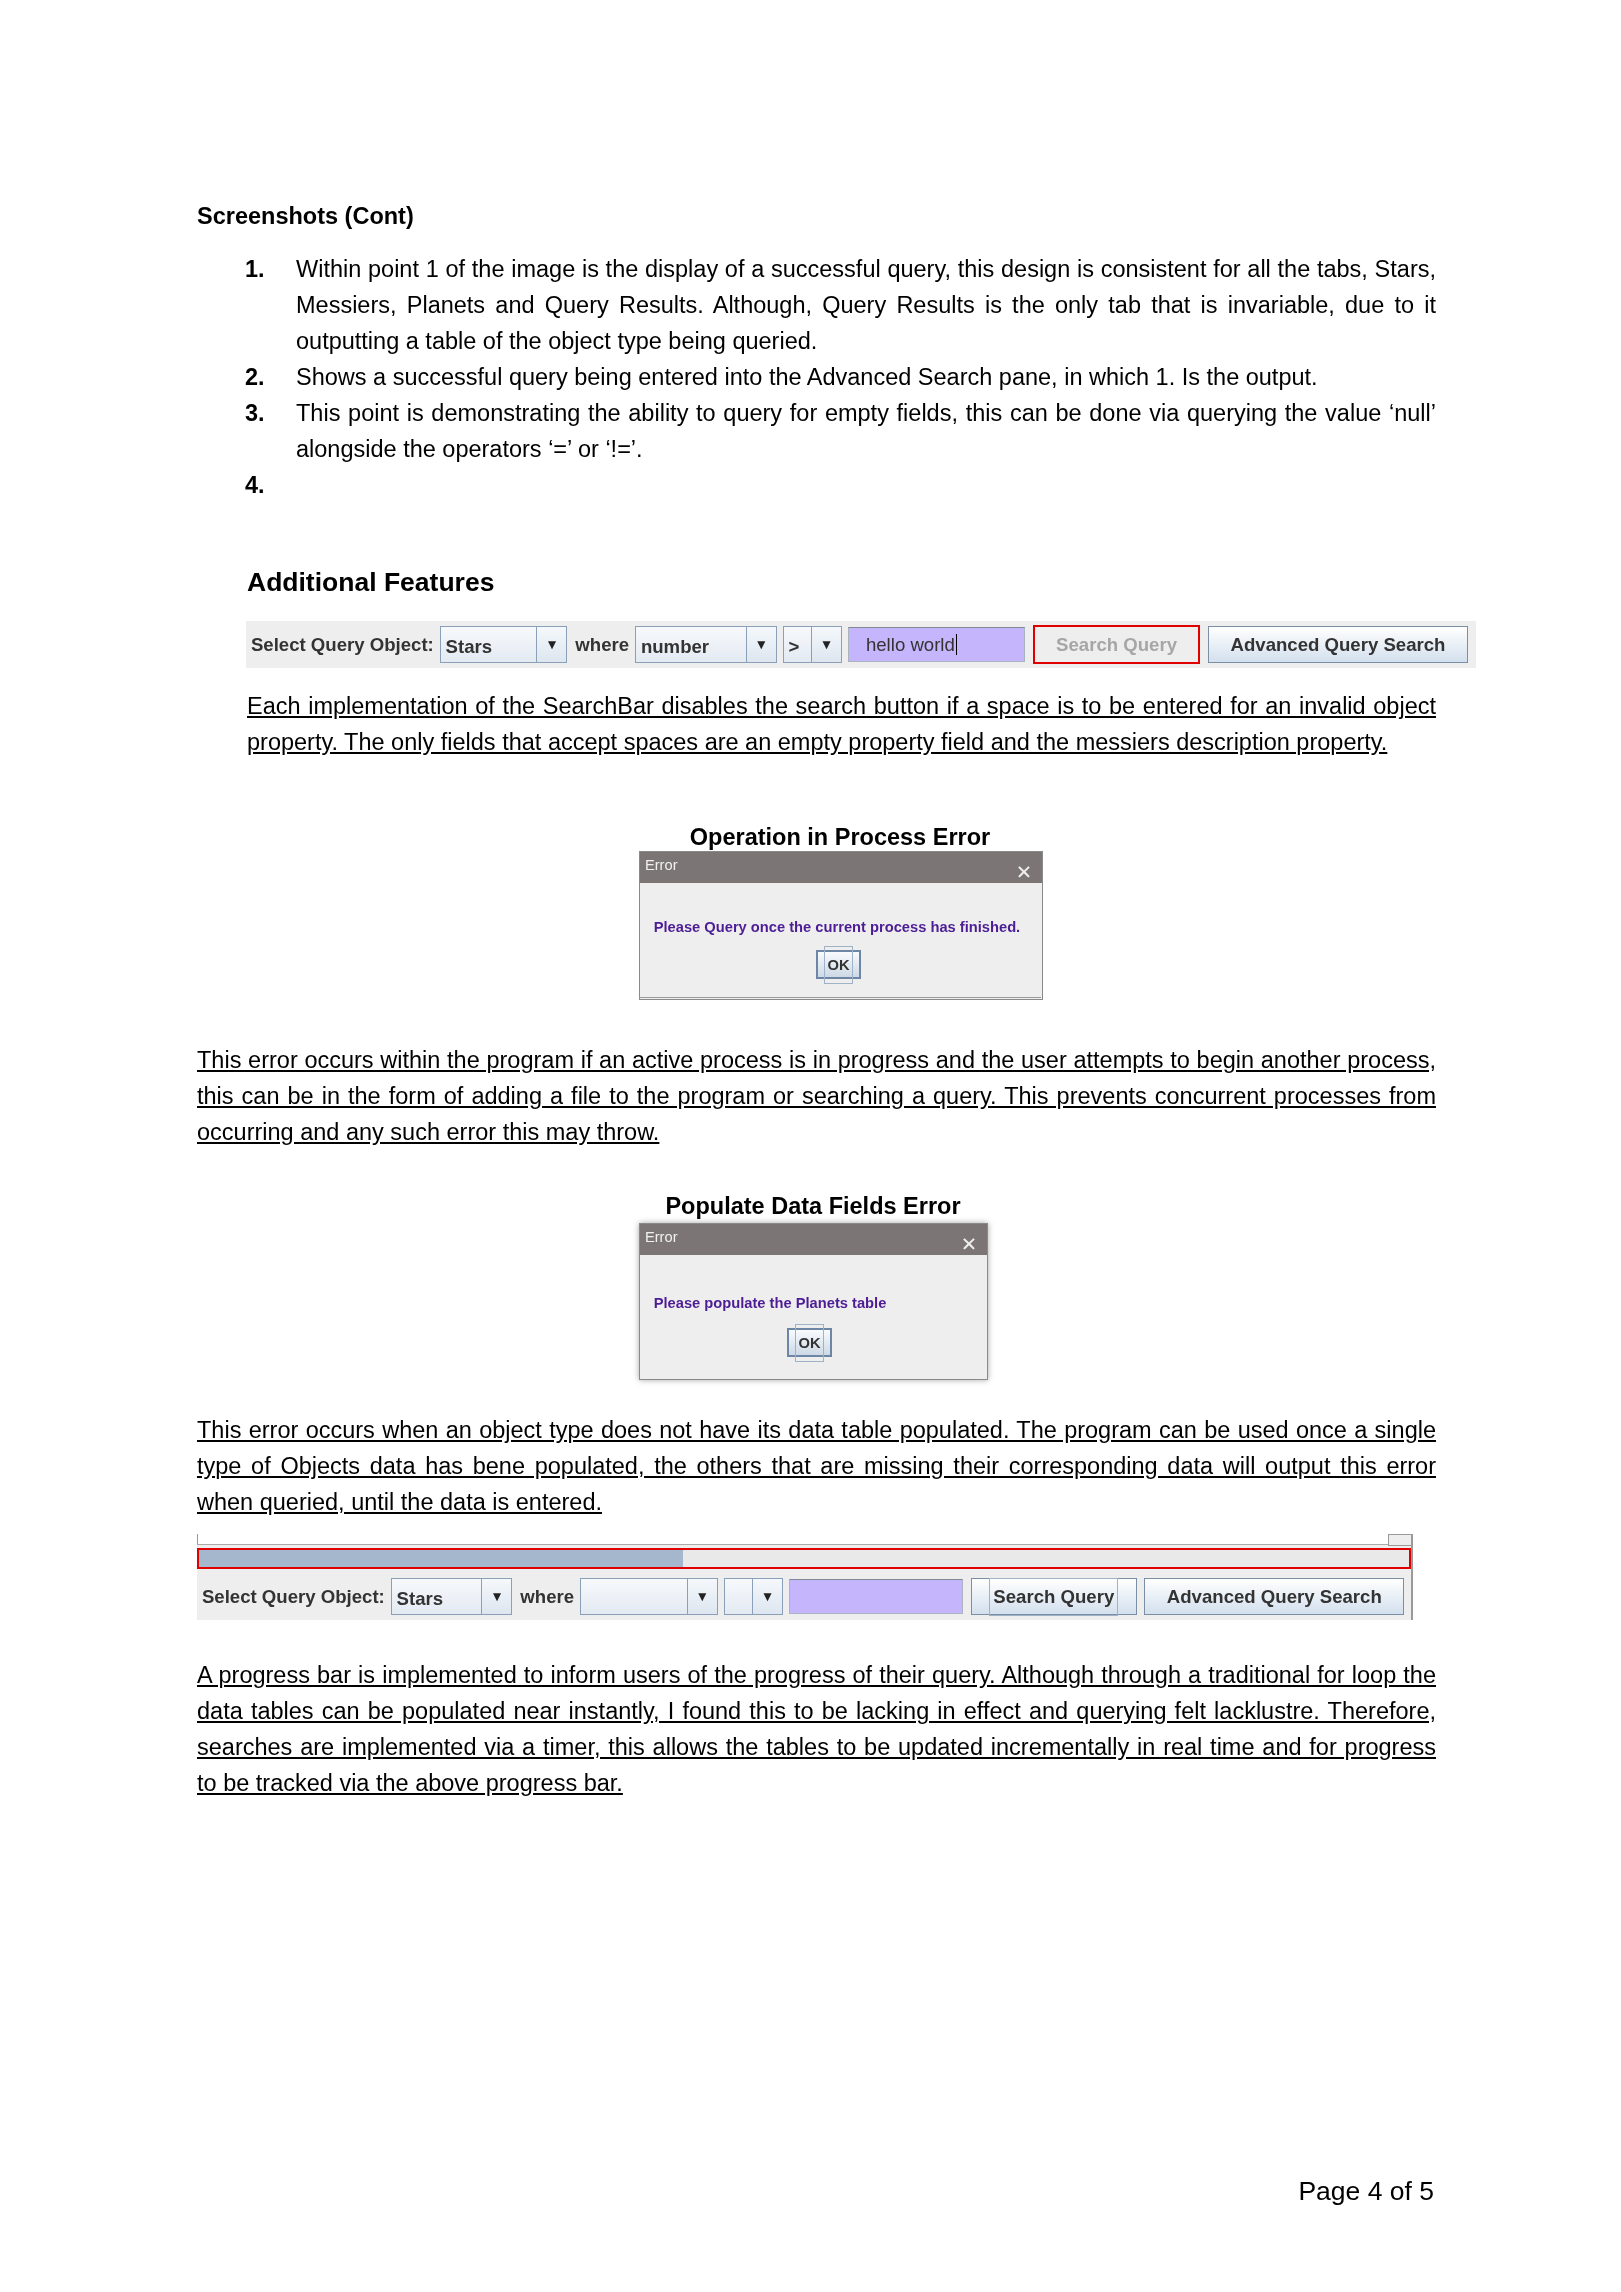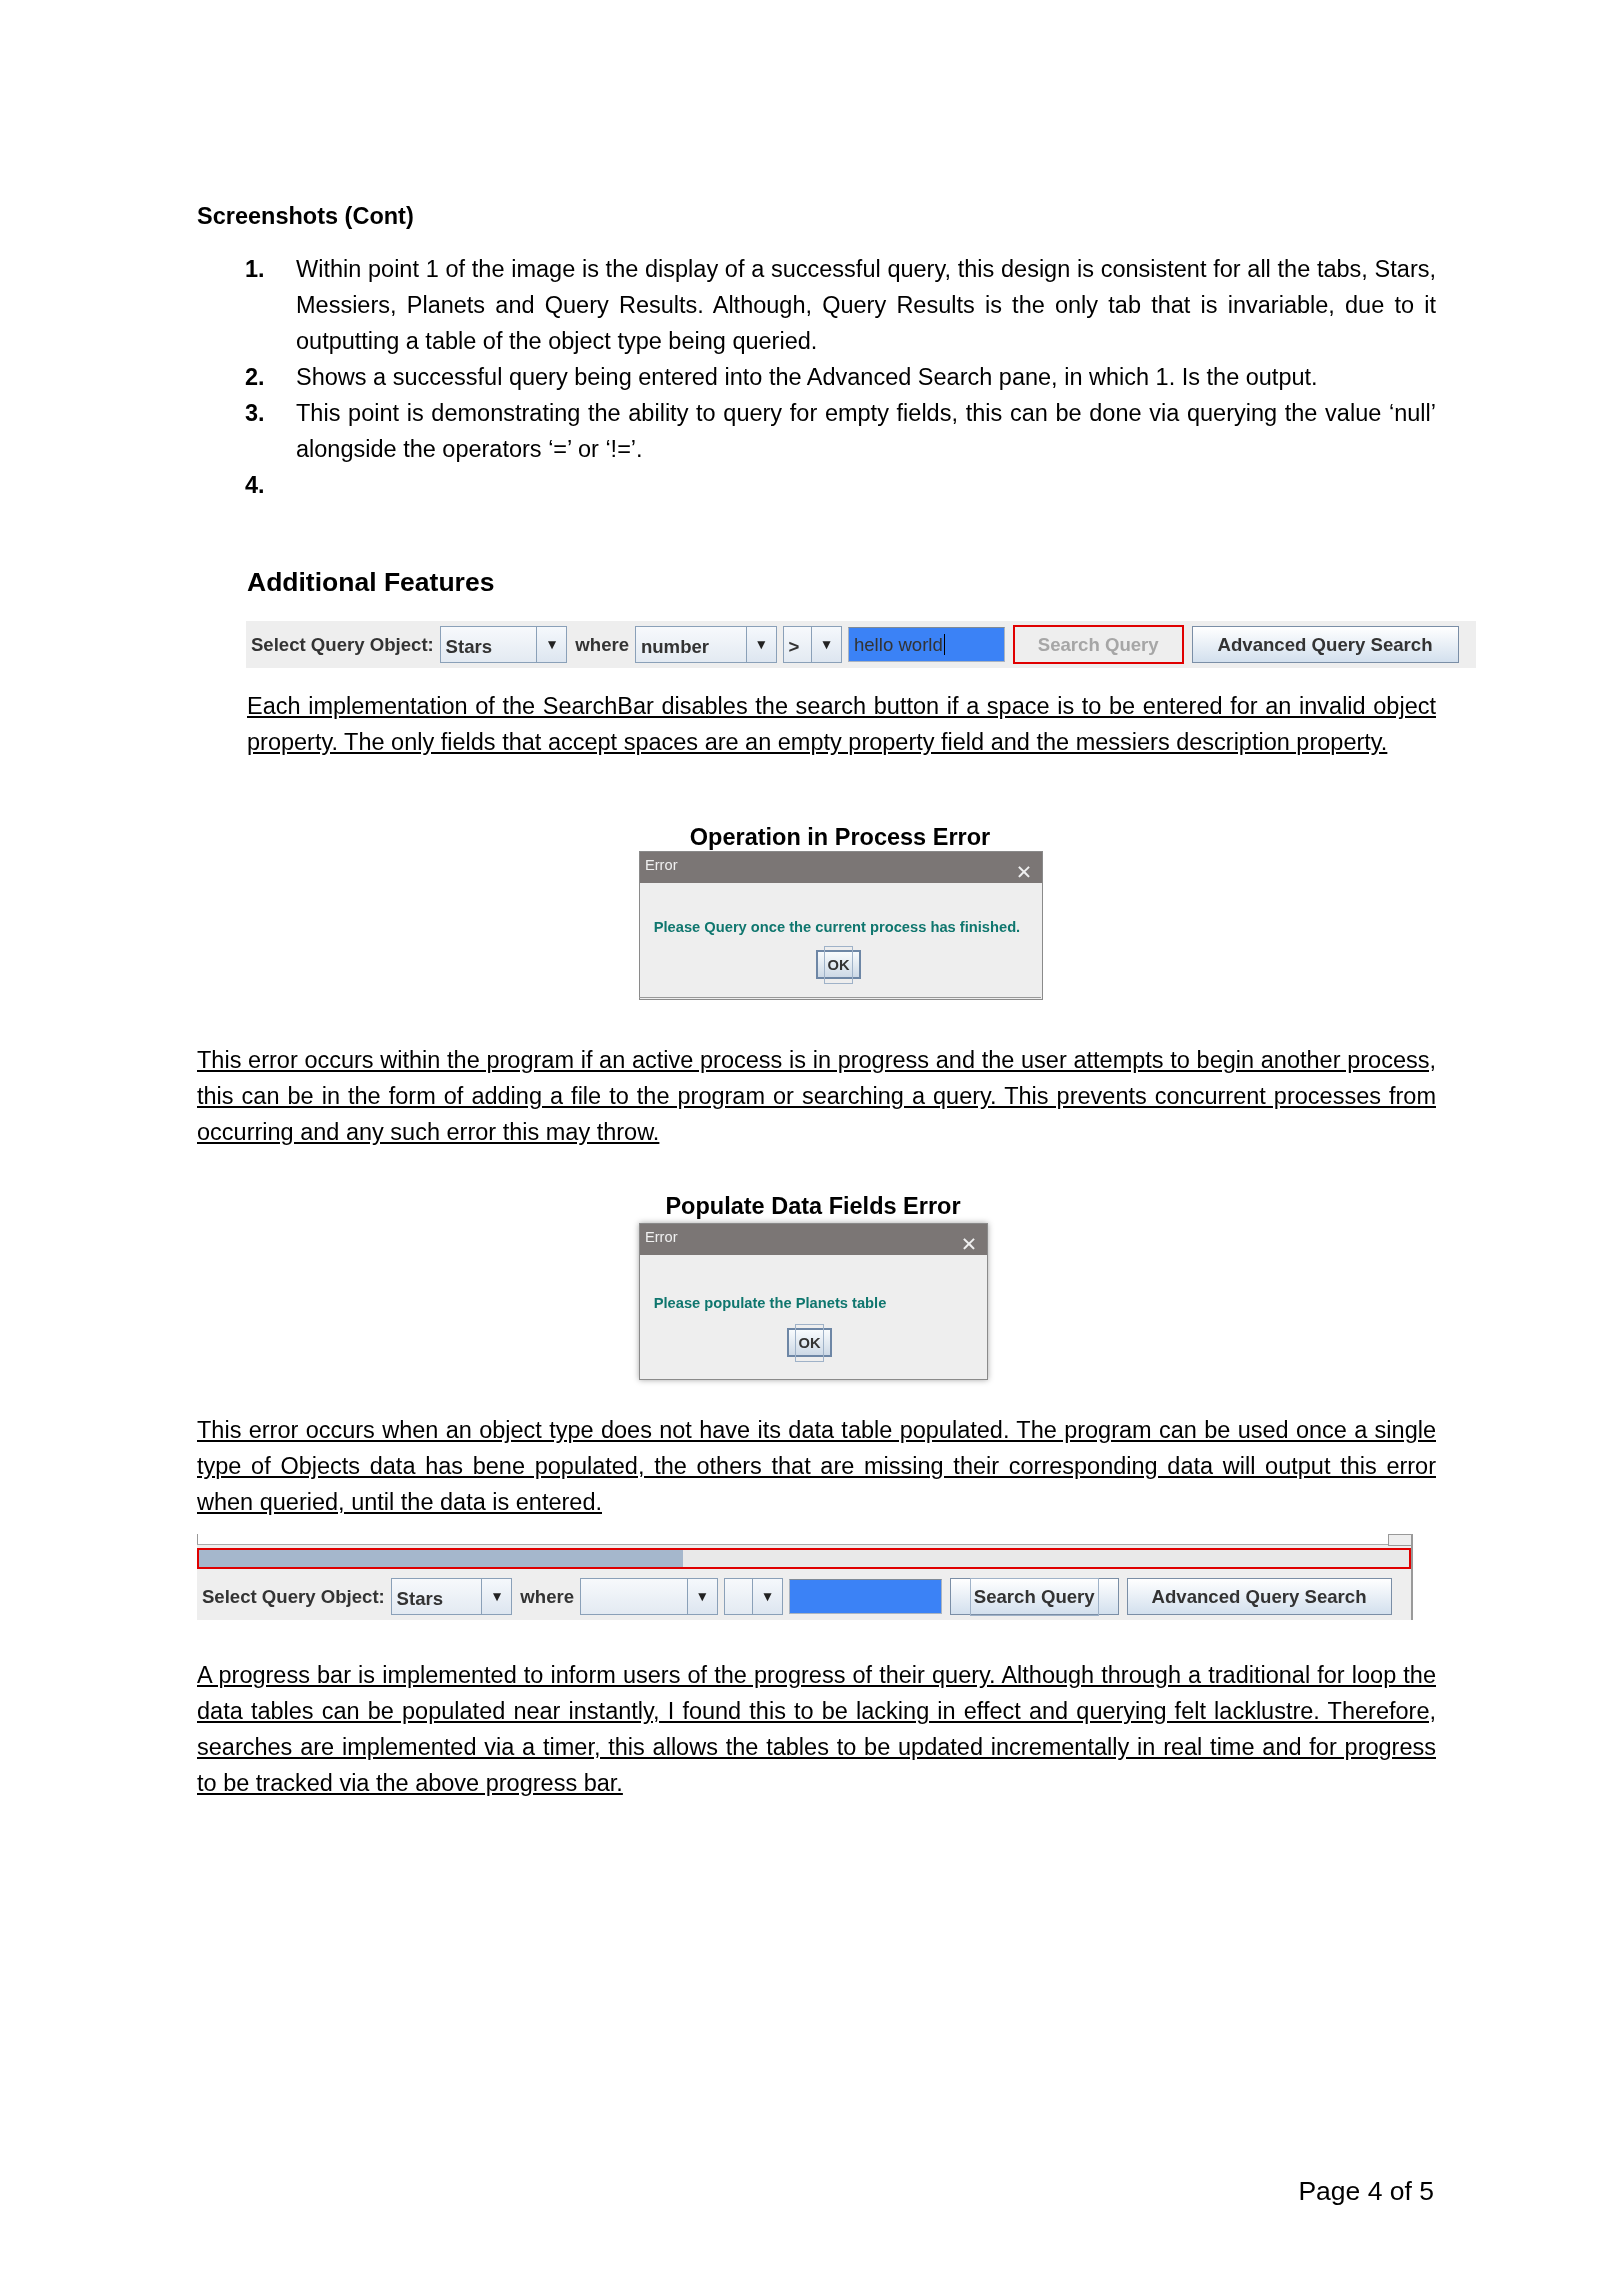--- a/index.html
+++ b/index.html
@@ -12,36 +12,36 @@
   .numlist .num { position: absolute; left: 0; top: 0; font-weight: bold; }
   .h-additional { position: absolute; left: 247px; top: 564px; font-size: 26.5px; font-weight: bold; }
 
   
   .toolbar { position: absolute; background: #eeeeee; display: flex; align-items: center; font-family: "Liberation Sans", sans-serif; font-size: 18.6px; font-weight: bold; color: #333; }
   .tb1 { left: 246px; top: 621px; width: 1230px; height: 47px; }
   .tb-label { padding: 0 5.9px 0 4.9px; white-space: nowrap; }
   .combo { display: flex; height: 35px; border: 1px solid #8aa0b8; background: linear-gradient(#f5f8fc, #dde6f0); margin-right: 5.9px; }
   .combo .combo-val { border-right: 1px solid #8aa0b8; padding: 2px 4.9px; display: flex; align-items: flex-start; background: linear-gradient(#f7f9fc, #e3eaf2); }
   .combo .combo-arrow { width: 29px; display: flex; align-items: center; justify-content: center; font-size: 13.7px; color: #222; }
-  .textfield { height: 33px; border: 1px solid #aab4c0; border-top-color: #7f8a96; background: #3b82f6; font-weight: normal; color: #333; padding: 0 5px; display: flex; align-items: center; font-size: 18.6px; margin-right: 7.8px; }
+  .textfield { height: 33px; border: 1px solid #aab4c0; border-top-color: #7f8a96; background: #c4b5fd; font-weight: normal; color: #333; padding: 0 17px; display: flex; align-items: center; font-size: 18.6px; margin-right: 7.8px; }
   .caret { display: inline-block; width: 1px; height: 21.6px; background: #000; margin-left: 1px; }
   .btn { height: 35px; border: 1px solid #7a8ea6; background: linear-gradient(#ffffff, #d3e0ee); display: flex; align-items: center; justify-content: center; color: #333; font-weight: bold; font-size: 18.6px; margin-right: 7.8px; }
   .btn.disabled { background: #eeeeee; color: #a6a6a6; border: 2.9px solid #e00000; }
   .btn-inner-focus { border: 1px solid #9fb2c8; padding: 0 2.9px; }
 
   .paragraph { position: absolute; left: 247px; width: 1189px; text-align: justify; text-decoration: underline; }
   .paragraph.full { left: 197px; width: 1239px; }
 
   .caption { position: absolute; font-weight: bold; font-size: 23.5px; text-align: center; }
 
   
   .dialog { position: absolute; background: #eeeeee; border: 1px solid #8a8a8a; font-family: "Liberation Sans", sans-serif; }
   .dialog .titlebar { height: 31px; background: #7b7675; color: #f0f0f0; display: flex; align-items: flex-end; justify-content: space-between; padding: 0 9.8px 0 4.9px; font-size: 14.7px; }
   .dialog .close-x { font-size: 19.6px; color: #f0f0f0; line-height: 1; }
-  .dialog .msg { font-size: 14.7px; font-weight: bold; color: #0f766e; }
+  .dialog .msg { font-size: 14.7px; font-weight: bold; color: #4c1d95; }
   .dialog .okbtn { position: absolute; width: 45px; height: 29px; border: 2px solid #6d86a5; background: linear-gradient(#f8fbfd, #cdd9e6); display: flex; align-items: center; justify-content: center; font-size: 14.7px; font-weight: bold; color: #333; box-sizing: border-box; }
   .dialog .okbtn span { border: 1px solid #9fb2c8; padding: 0 2px; }
   .d1 { left: 639px; top: 851px; width: 402px; height: 147px; }
   .d1 .msg { position: absolute; left: 13.7px; top: 57px; }
   .d1 .okbtn { left: 176px; top: 98px; }
   .d1-under { position: absolute; left: 639px; top: 997px; width: 402px; height: 3.9px; border-top: 1px solid #999; }
   .d2 { left: 639px; top: 1223px; width: 347px; height: 155px; box-shadow: 0 0 5.9px rgba(0,0,0,0.35); }
   .d2 .msg { position: absolute; left: 13.7px; top: 61px; }
   .d2 .okbtn { left: 147px; top: 104px; }
 

